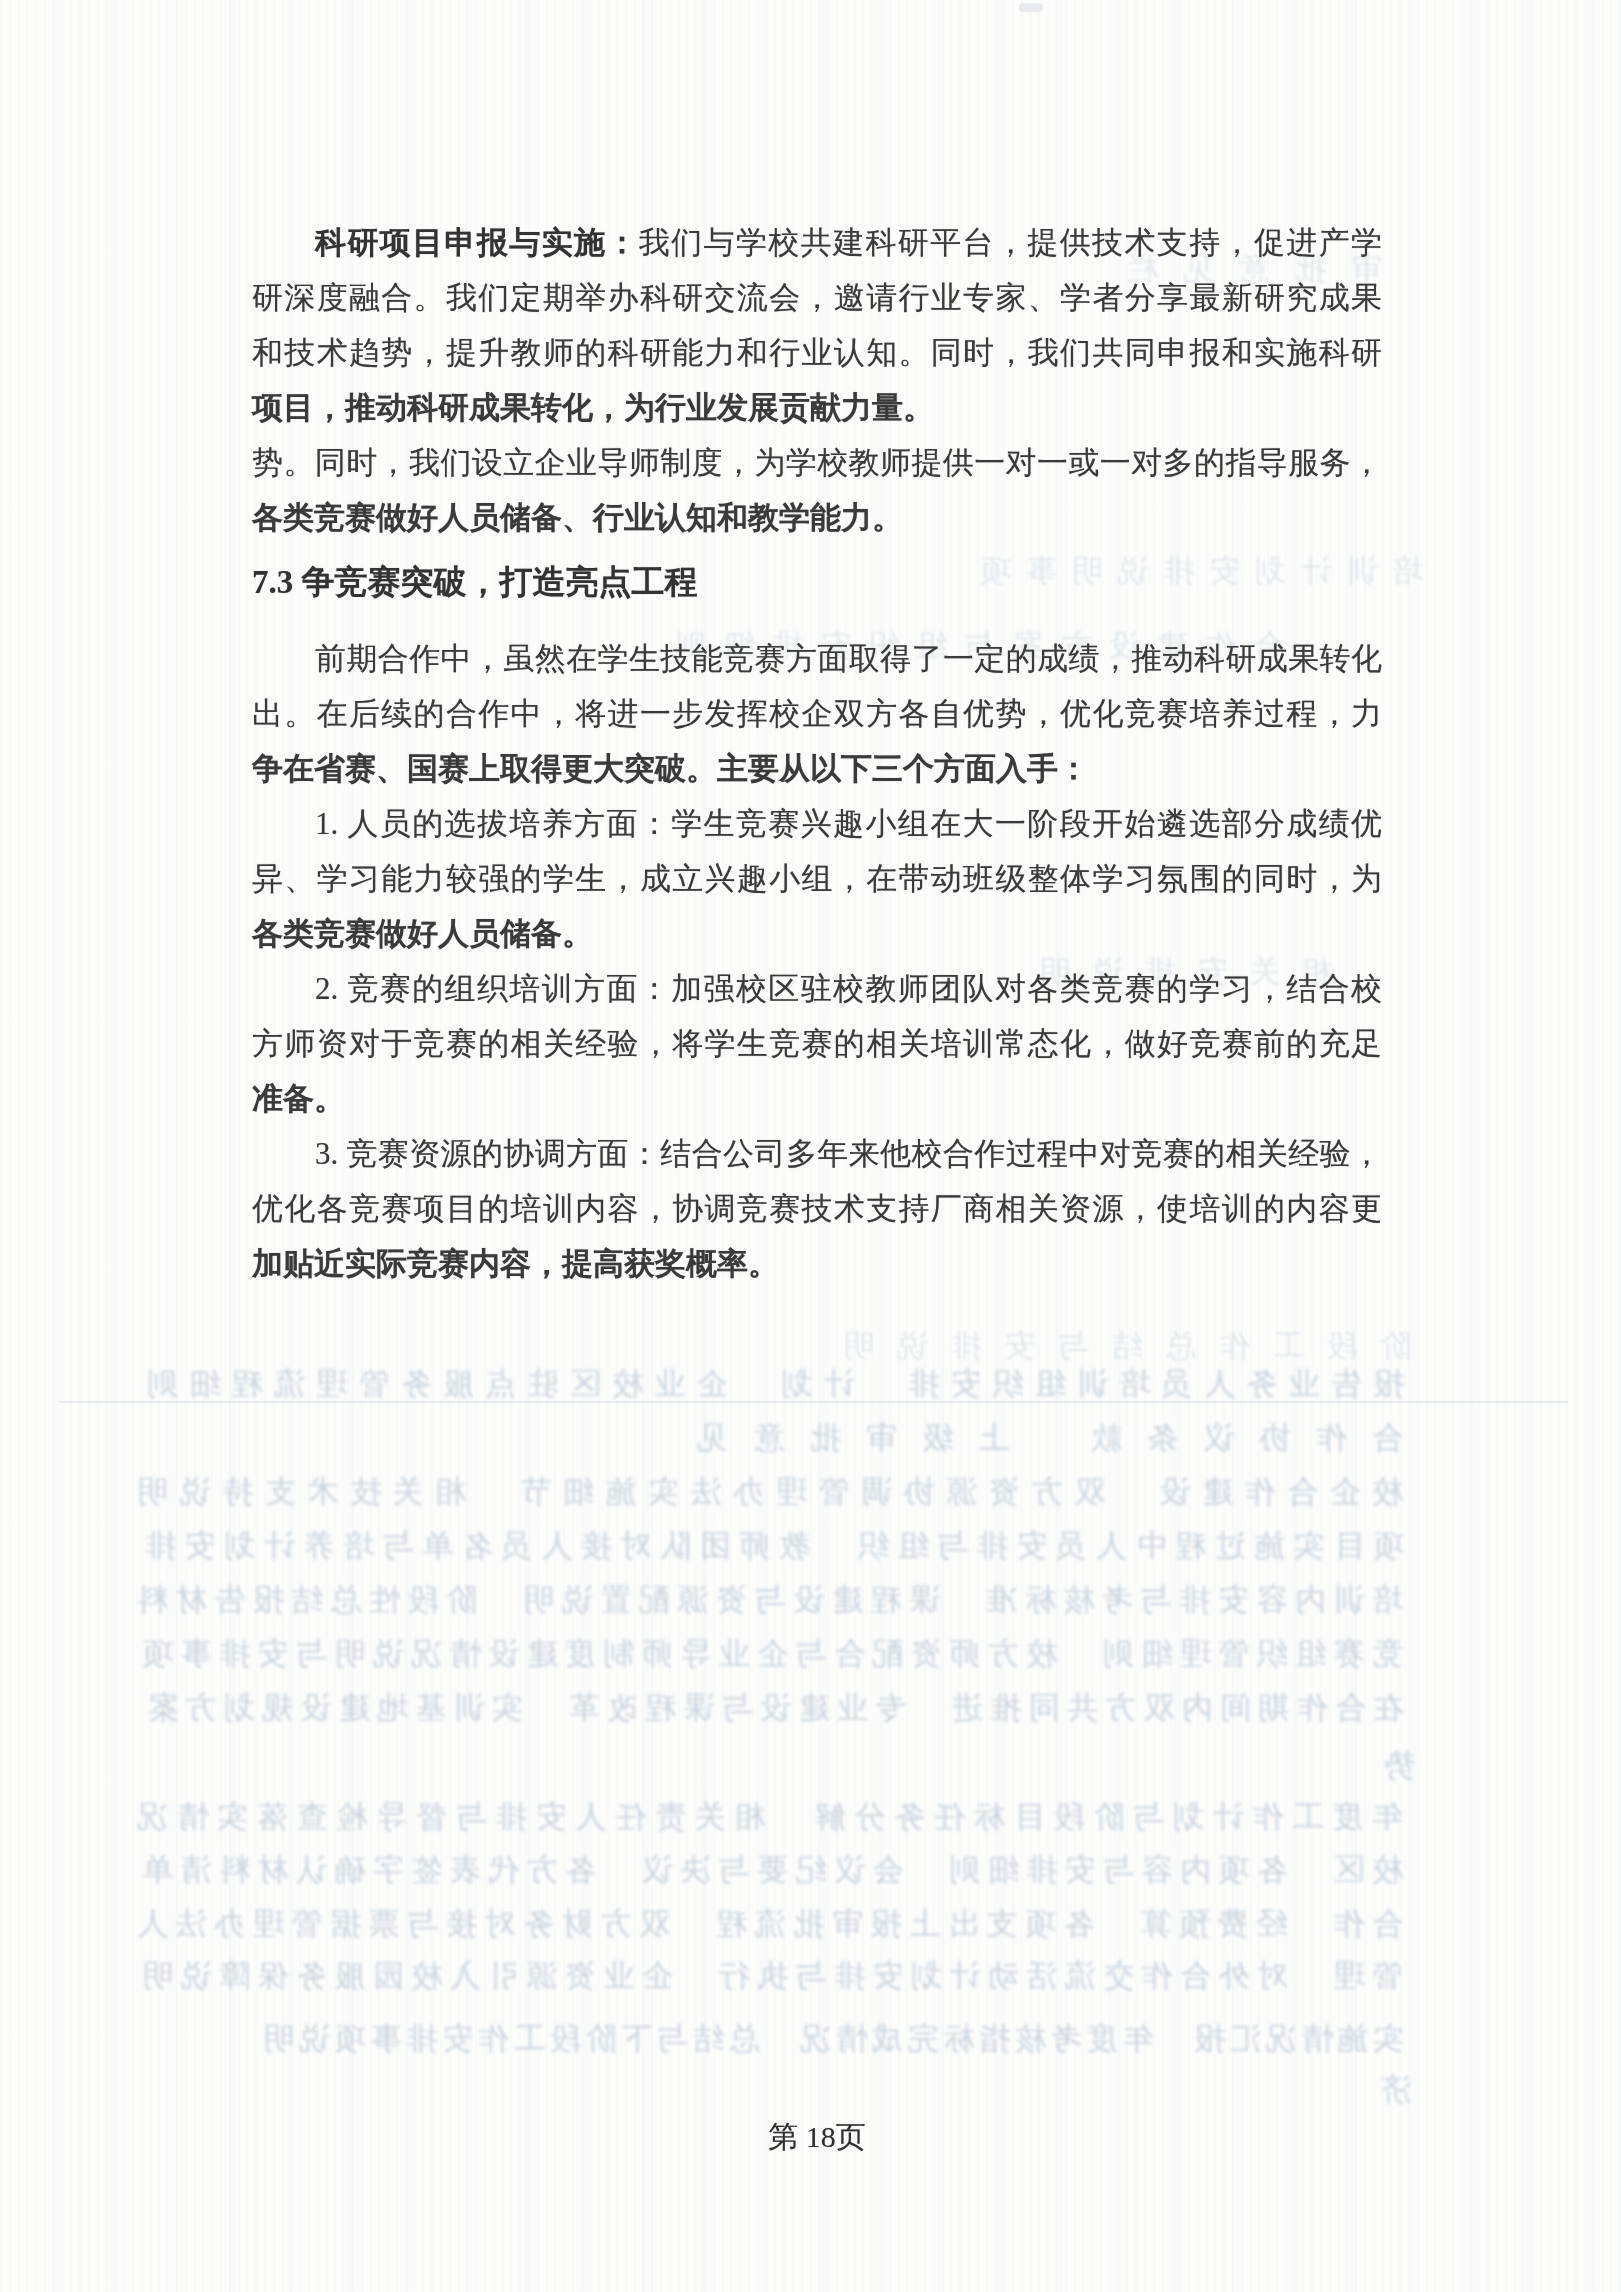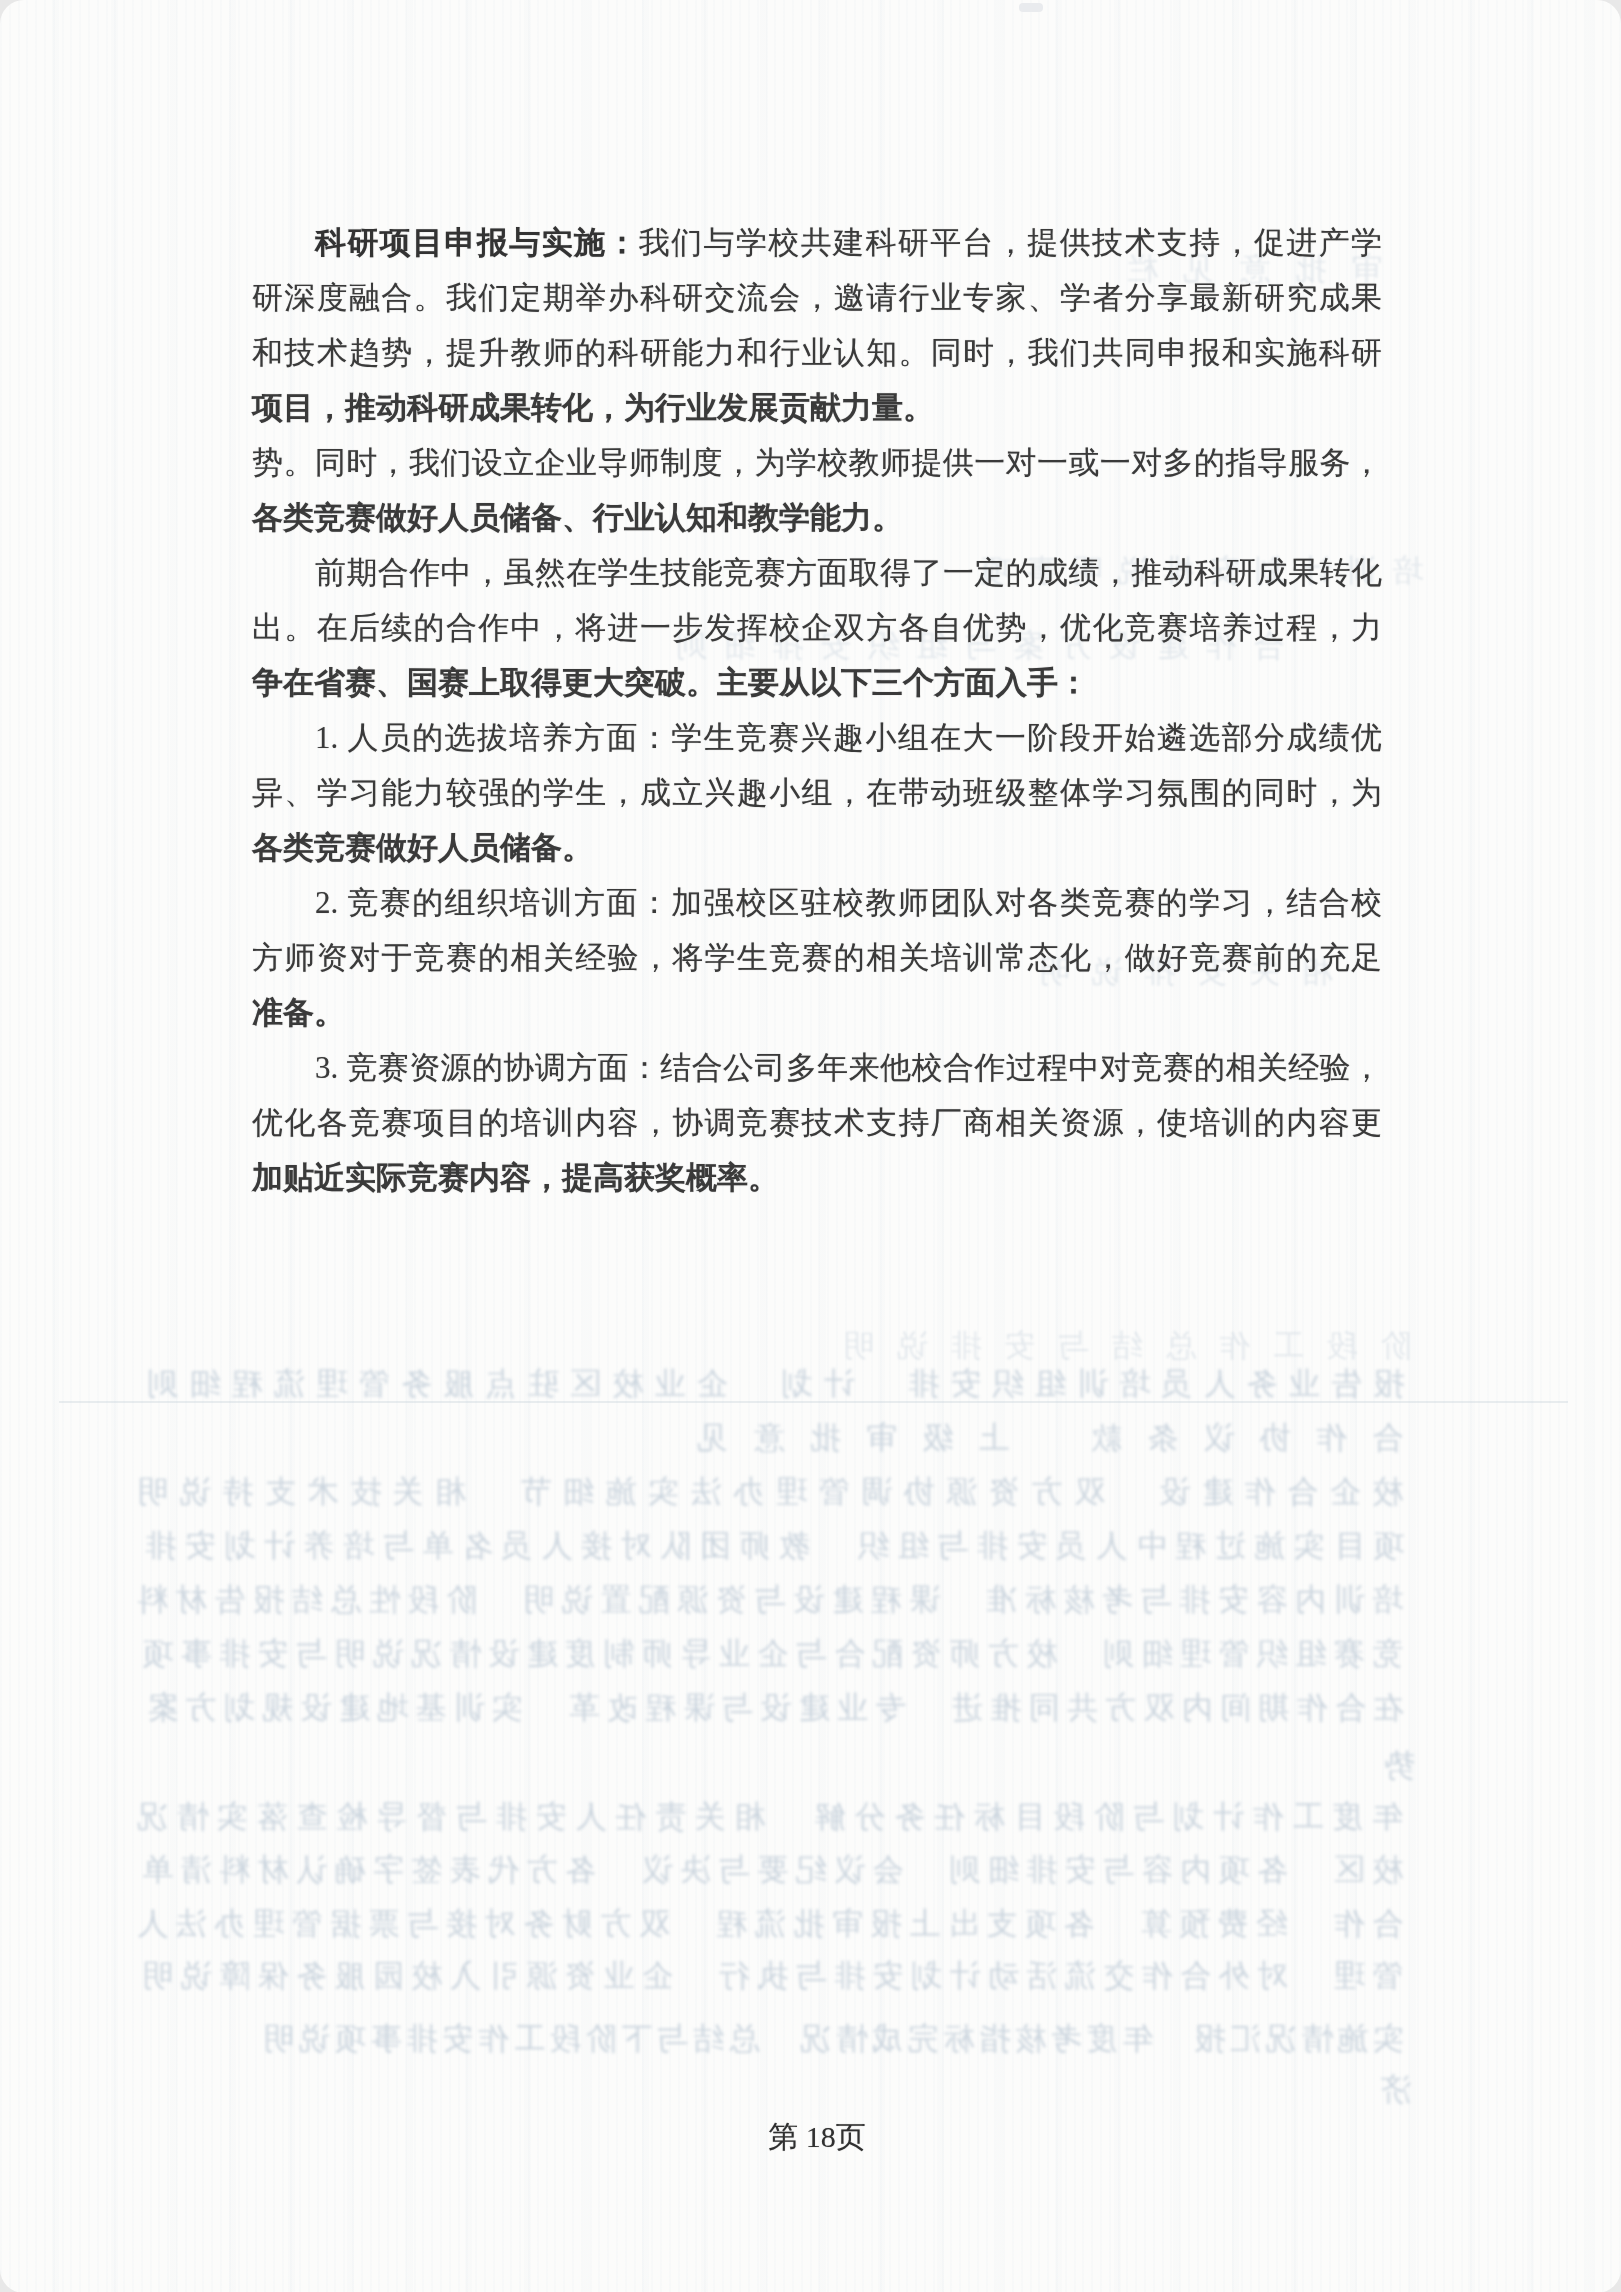--- a/index.html
+++ b/index.html
@@ -3,21 +3,20 @@
 <meta charset="utf-8">
 <style>
   html,body{margin:0;padding:0;background:#e8e8e8;}
   .page{
     position:relative;
     width:1621px;height:2293px;
     margin:0 auto;
     background:#fcfcfb;
     overflow:hidden;
     font-family:"Liberation Serif","DejaVu Serif",serif;
-    border-radius:24px;
   }
   
   .page::before{
     content:"";position:absolute;inset:0;
     background:
       repeating-linear-gradient(90deg, rgba(176,196,214,0.05) 0px, rgba(176,196,214,0.05) 2px, transparent 2px, transparent 8.8px),
       repeating-linear-gradient(90deg, transparent 0px, transparent 52px, rgba(188,204,218,0.05) 52px, rgba(188,204,218,0.05) 59px);
     pointer-events:none;
   }
   .content{
@@ -91,20 +90,21 @@
       <div class="block para">
         <div class="line indent"><span class="lead">科研项目申报与实施：</span>我们与学校共建科研平台，提供技术支持，促进产学</div>
         <div class="line">研深度融合。我们定期举办科研交流会，邀请行业专家、学者分享最新研究成果</div>
         <div class="line">和技术趋势，提升教师的科研能力和行业认知。同时，我们共同申报和实施科研</div>
         <div class="line lastline">项目，推动科研成果转化，为行业发展贡献力量。</div>
       </div>
       <div class="block para">
         <div class="line">势。同时，我们设立企业导师制度，为学校教师提供一对一或一对多的指导服务，</div>
         <div class="line lastline">各类竞赛做好人员储备、行业认知和教学能力。</div>
       </div>
+      <div class="block heading">7.3 争竞赛突破，打造亮点工程</div>
       <div class="block para">
         <div class="line indent">前期合作中，虽然在学生技能竞赛方面取得了一定的成绩，推动科研成果转化</div>
         <div class="line">出。在后续的合作中，将进一步发挥校企双方各自优势，优化竞赛培养过程，力</div>
         <div class="line lastline">争在省赛、国赛上取得更大突破。主要从以下三个方面入手：</div>
       </div>
       <div class="block para">
         <div class="line indent">1. 人员的选拔培养方面：学生竞赛兴趣小组在大一阶段开始遴选部分成绩优</div>
         <div class="line">异、学习能力较强的学生，成立兴趣小组，在带动班级整体学习氛围的同时，为</div>
         <div class="line lastline">各类竞赛做好人员储备。</div>
       </div>

